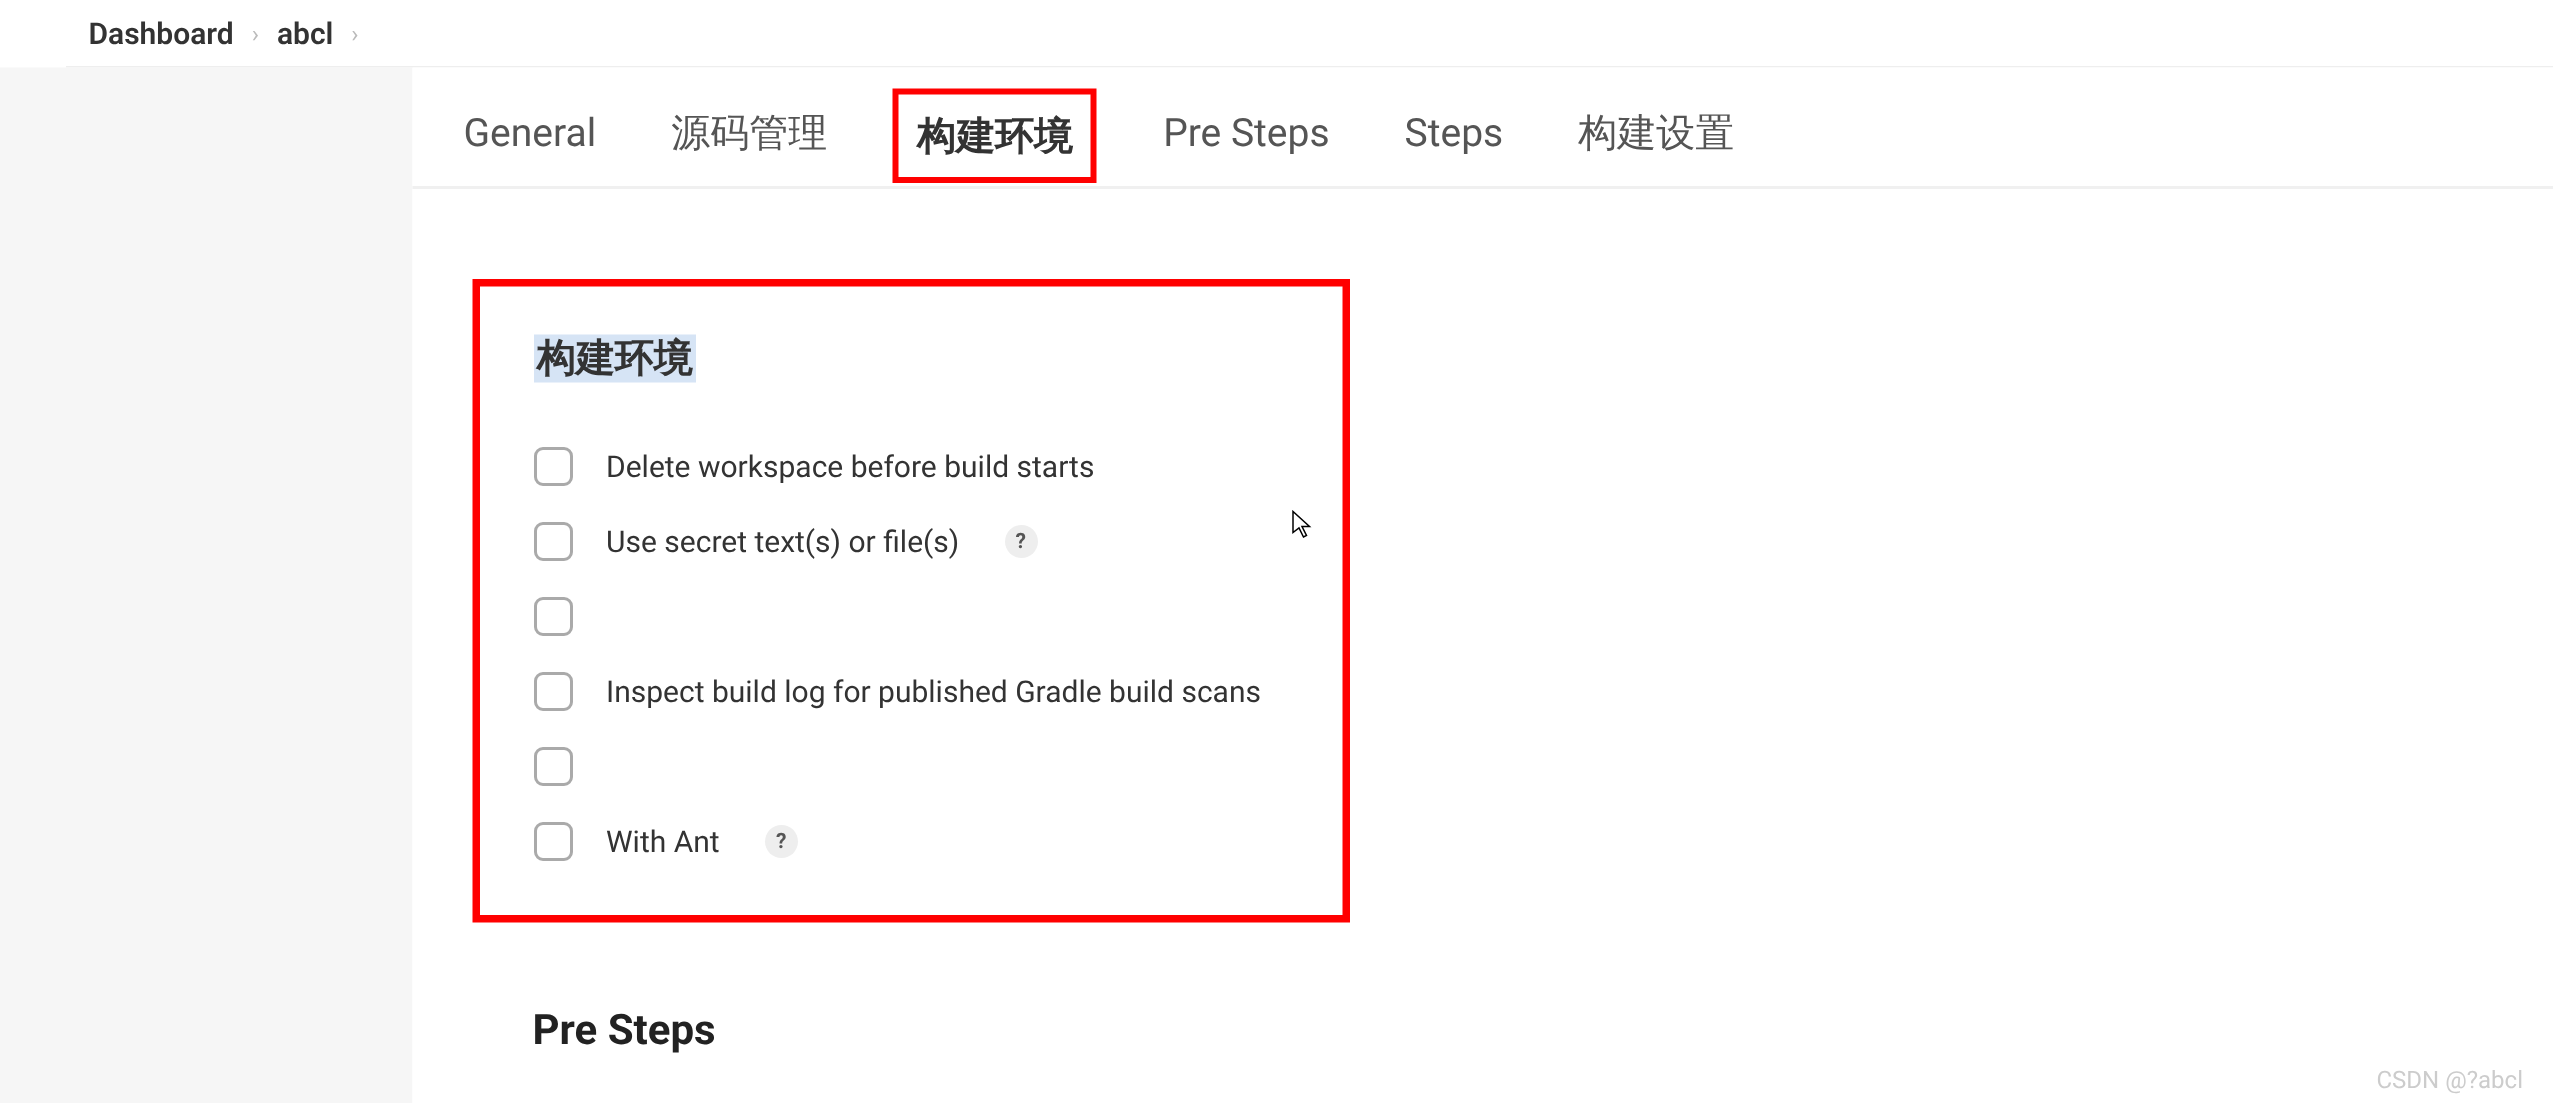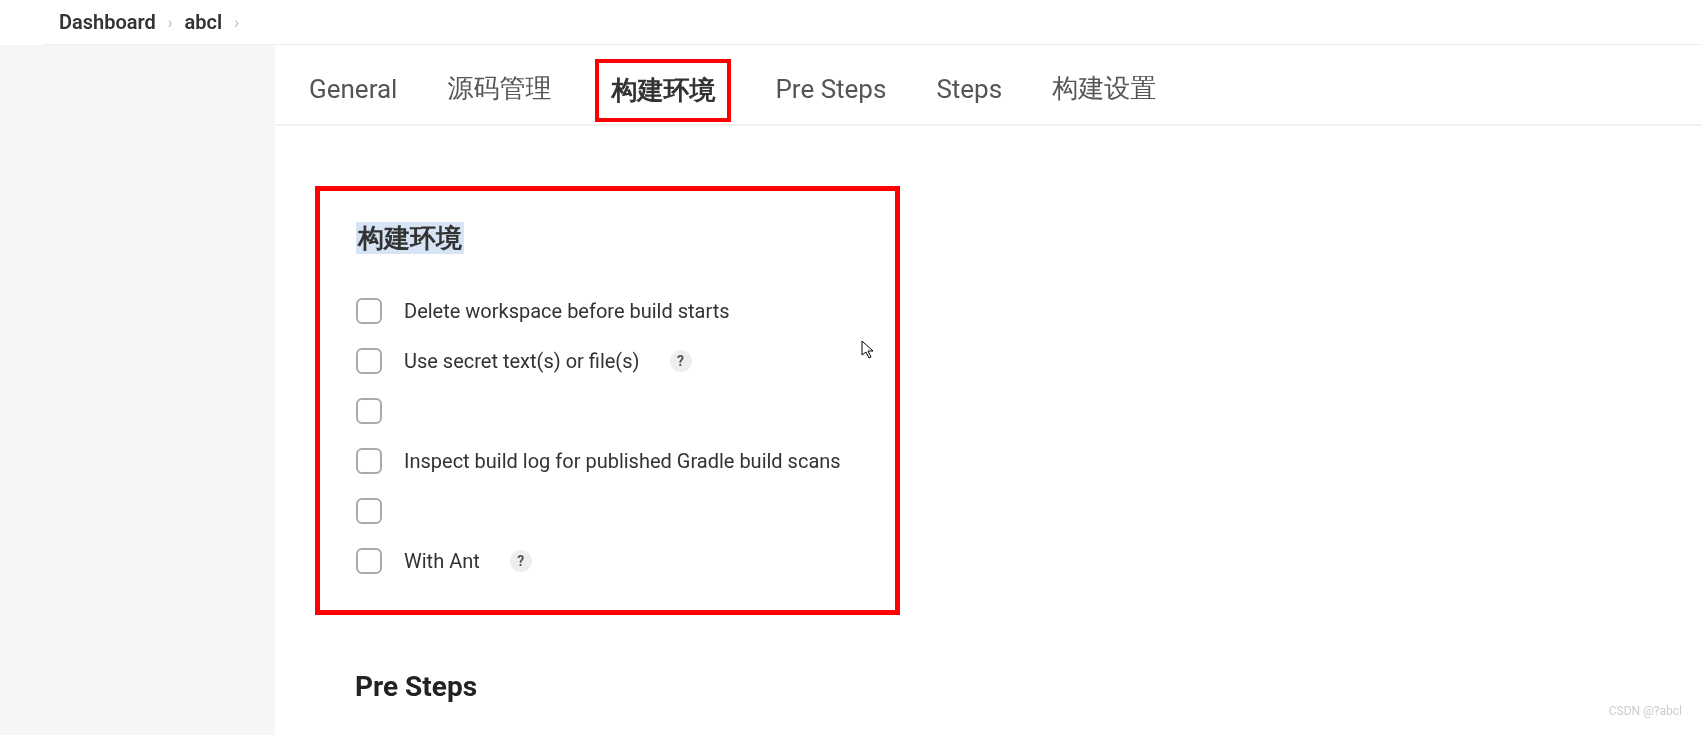--- a/index.html
+++ b/index.html
@@ -147,23 +147,23 @@
     
     .cursor {
       position: absolute;
       left: 586px;
       top: 295px;
       pointer-events: none;
     }
     
     .watermark {
       position: fixed;
-      bottom: 17px;
+      bottom: 6px;
       right: 20px;
-      font-size: 12px;
+      font-size: 16px;
       color: #ccc;
     }
   </style>
 </head>
 <body>
 
 <div class="breadcrumb">
   <span class="breadcrumb-item">Dashboard</span>
   <span class="breadcrumb-sep">›</span>
   <span class="breadcrumb-item">abcl</span>

